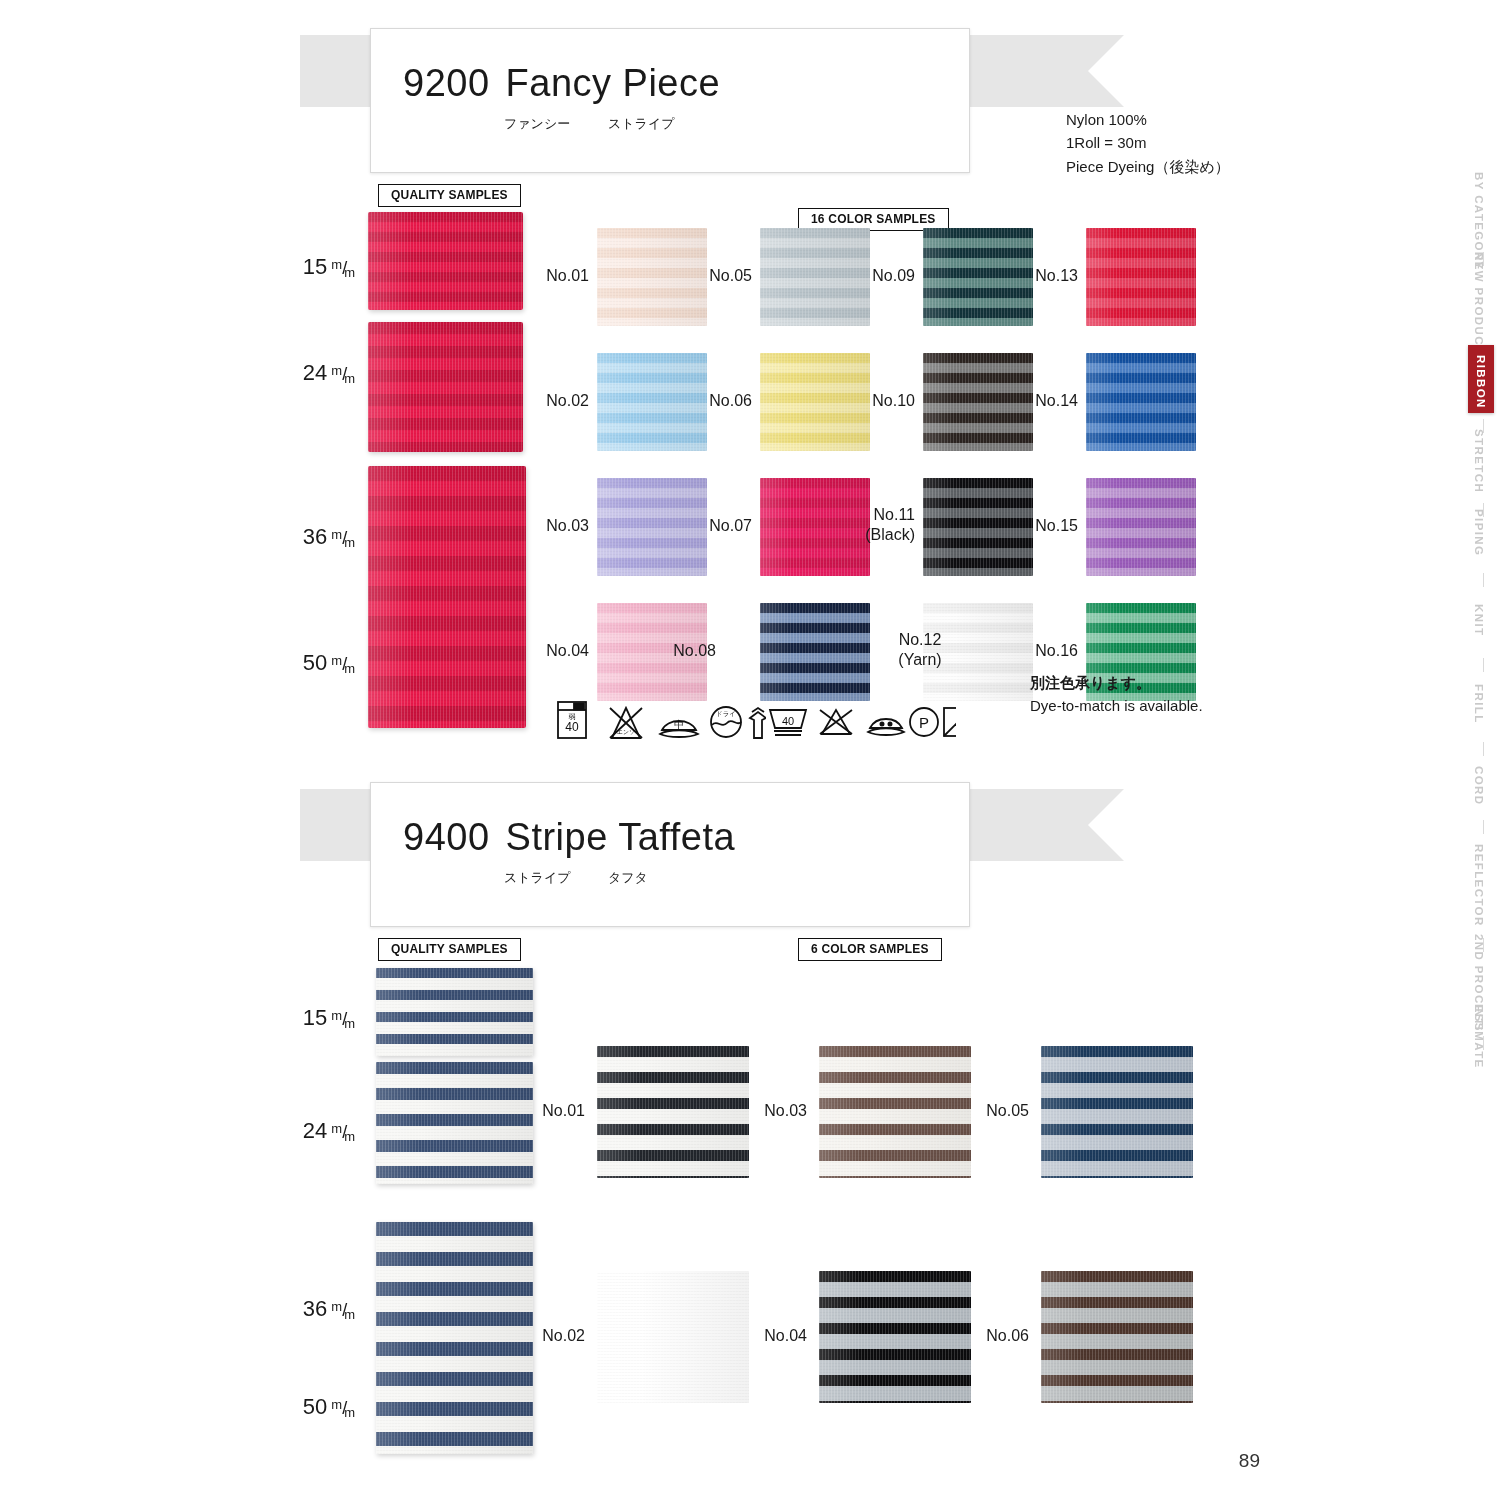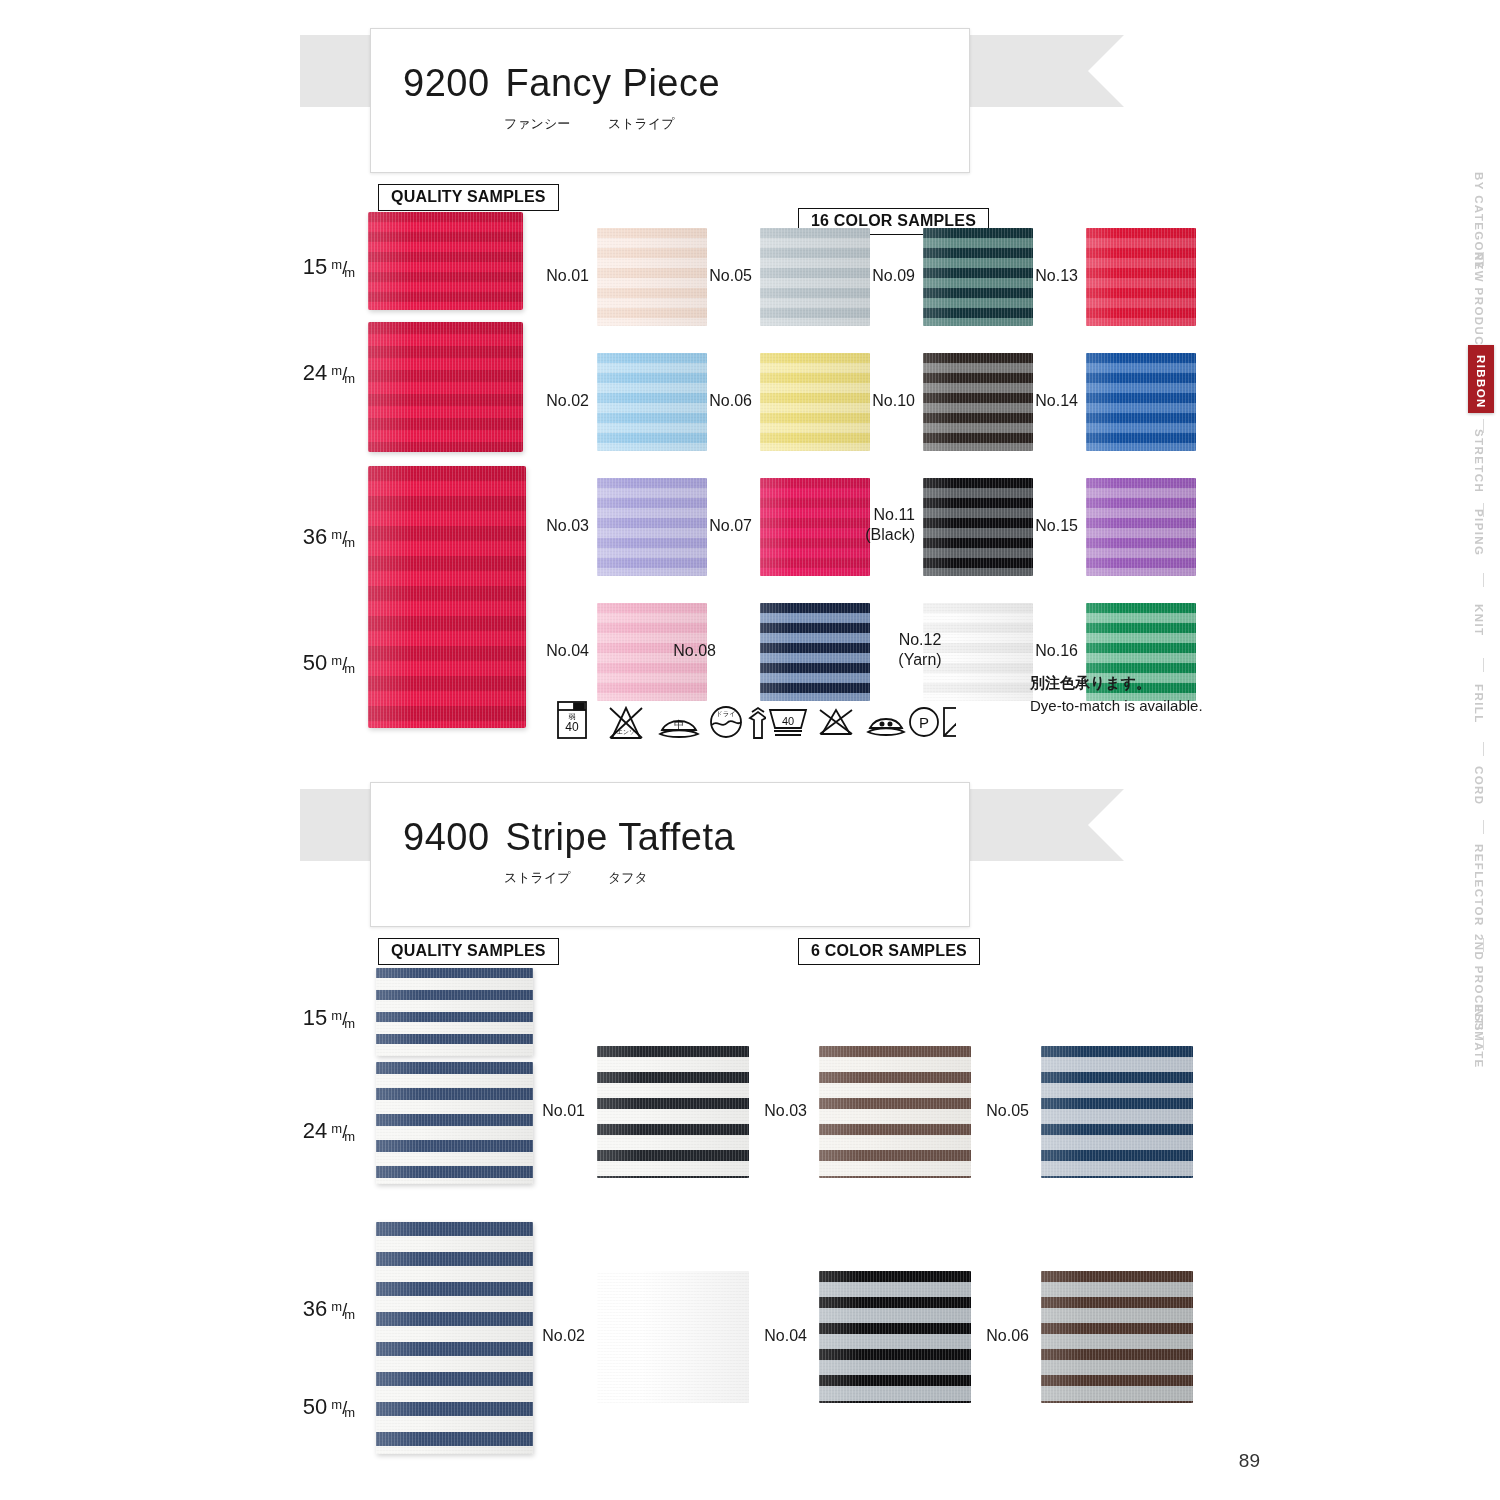--- a/index.html
+++ b/index.html
@@ -51,21 +51,21 @@
 
   
   .spec {
     position:absolute; font-size:15px; line-height:1.55; color:#1a1a1a;
     white-space:nowrap;
   }
 
   
   .chip {
     position:absolute; border:1.5px solid #111; background:#fff;
-    font-size:16px; font-weight:700; letter-spacing:.2px;
+    font-size:12px; font-weight:700; letter-spacing:.2px;
     padding:3px 12px 4px; white-space:nowrap; color:#111;
   }
 
   
   .wlabel {
     position:absolute; font-size:22px; white-space:nowrap; text-align:right;margin-top:8px;
   }
   .wlabel .mm {
     font-size:13px; position:relative; margin-left:4px;
   }
@@ -137,20 +137,25 @@
       <div class="title">
         <span class="code">9200</span><span class="pname">Fancy Piece</span>
       </div>
       <div class="kana">
         <span class="k1">ファンシー</span>
         <span class="k2">ストライプ</span>
       </div>
     </div>
   </div>
 
+  <div class="spec" style="left:1066px; top:108px;">
+    <div>Nylon 100%</div>
+    <div>1Roll = 30m</div>
+    <div>Piece Dyeing（後染め）</div>
+  </div>
 
   <div class="chip" style="left:378px; top:184px;">QUALITY SAMPLES</div>
   <div class="chip" style="left:798px; top:184px;margin-top:24px;">16 COLOR SAMPLES</div>
 
   <div class="wlabel" style="left:248px; top:246px; width:110px;">
     <span>15</span><span class="mm"><span class="n">m</span><span class="sl">/</span><span class="d">m</span></span>
   </div>
   <div class="wlabel" style="left:248px; top:352px; width:110px;">
     <span>24</span><span class="mm"><span class="n">m</span><span class="sl">/</span><span class="d">m</span></span>
   </div>

